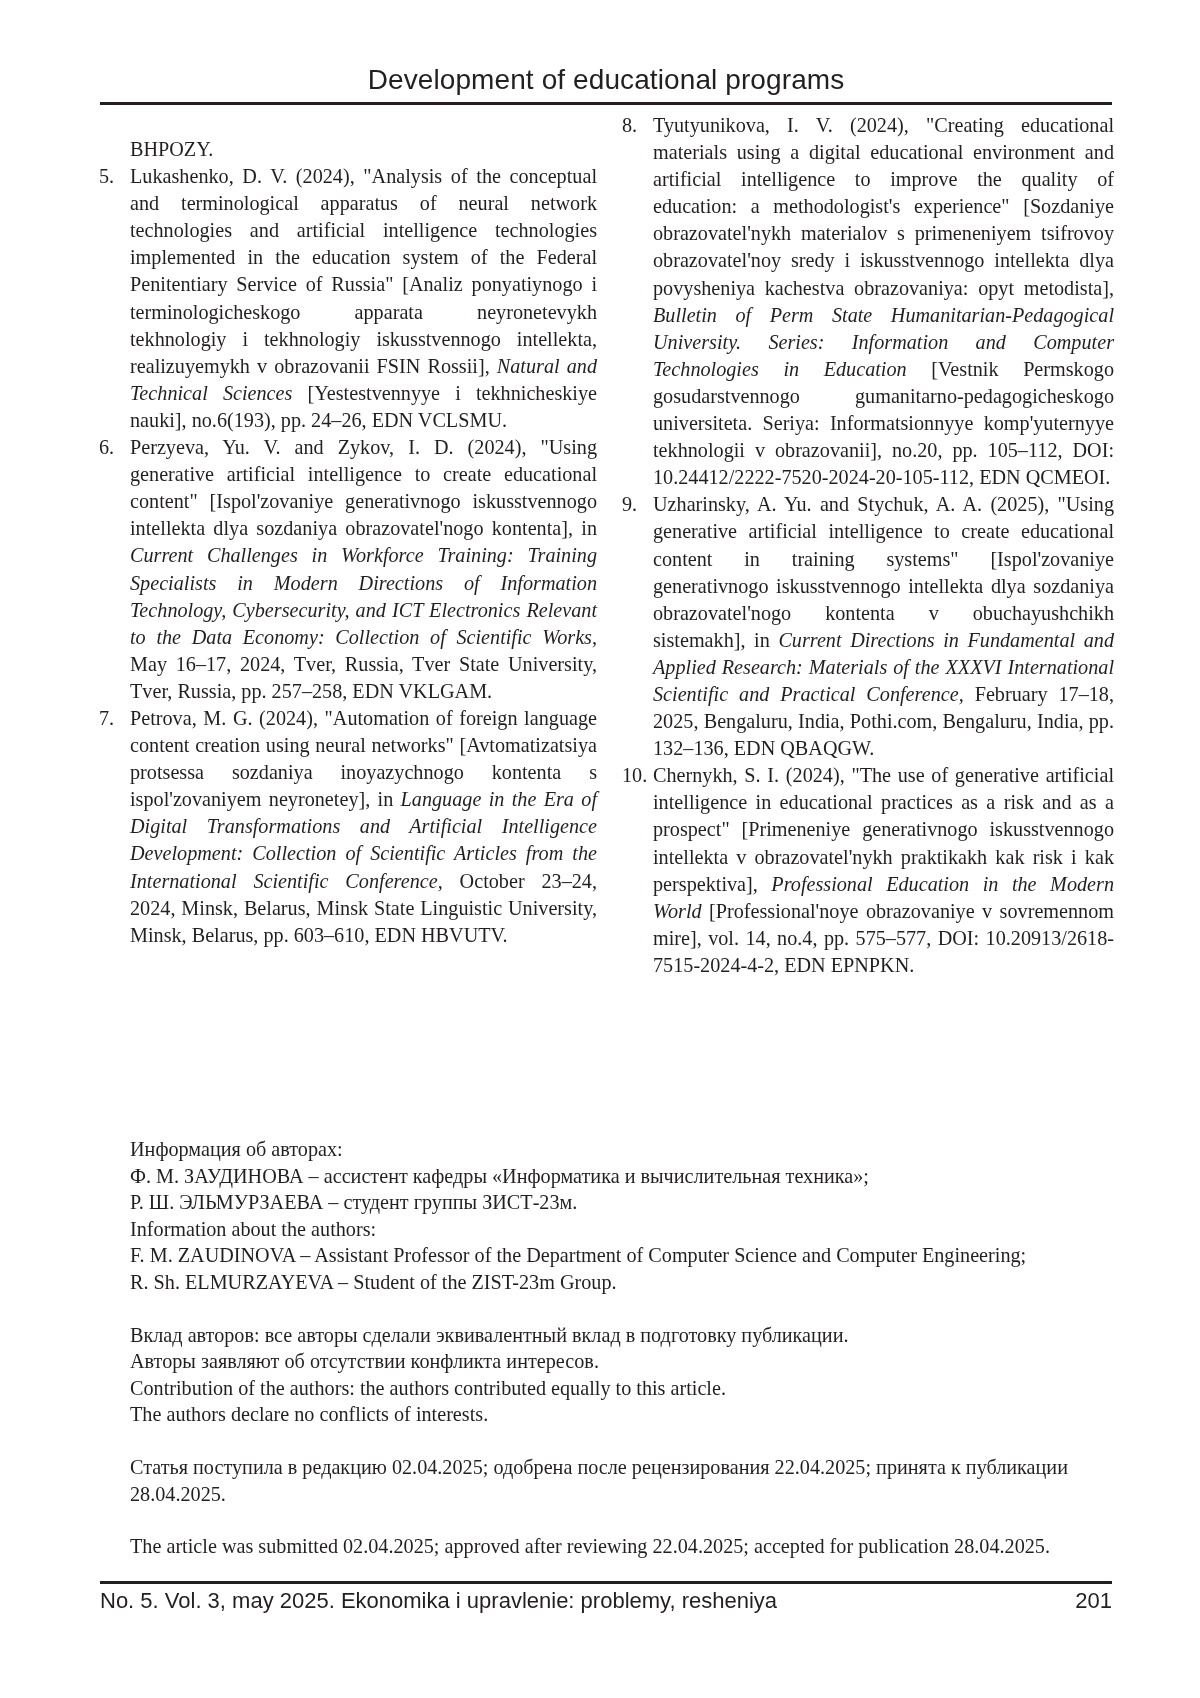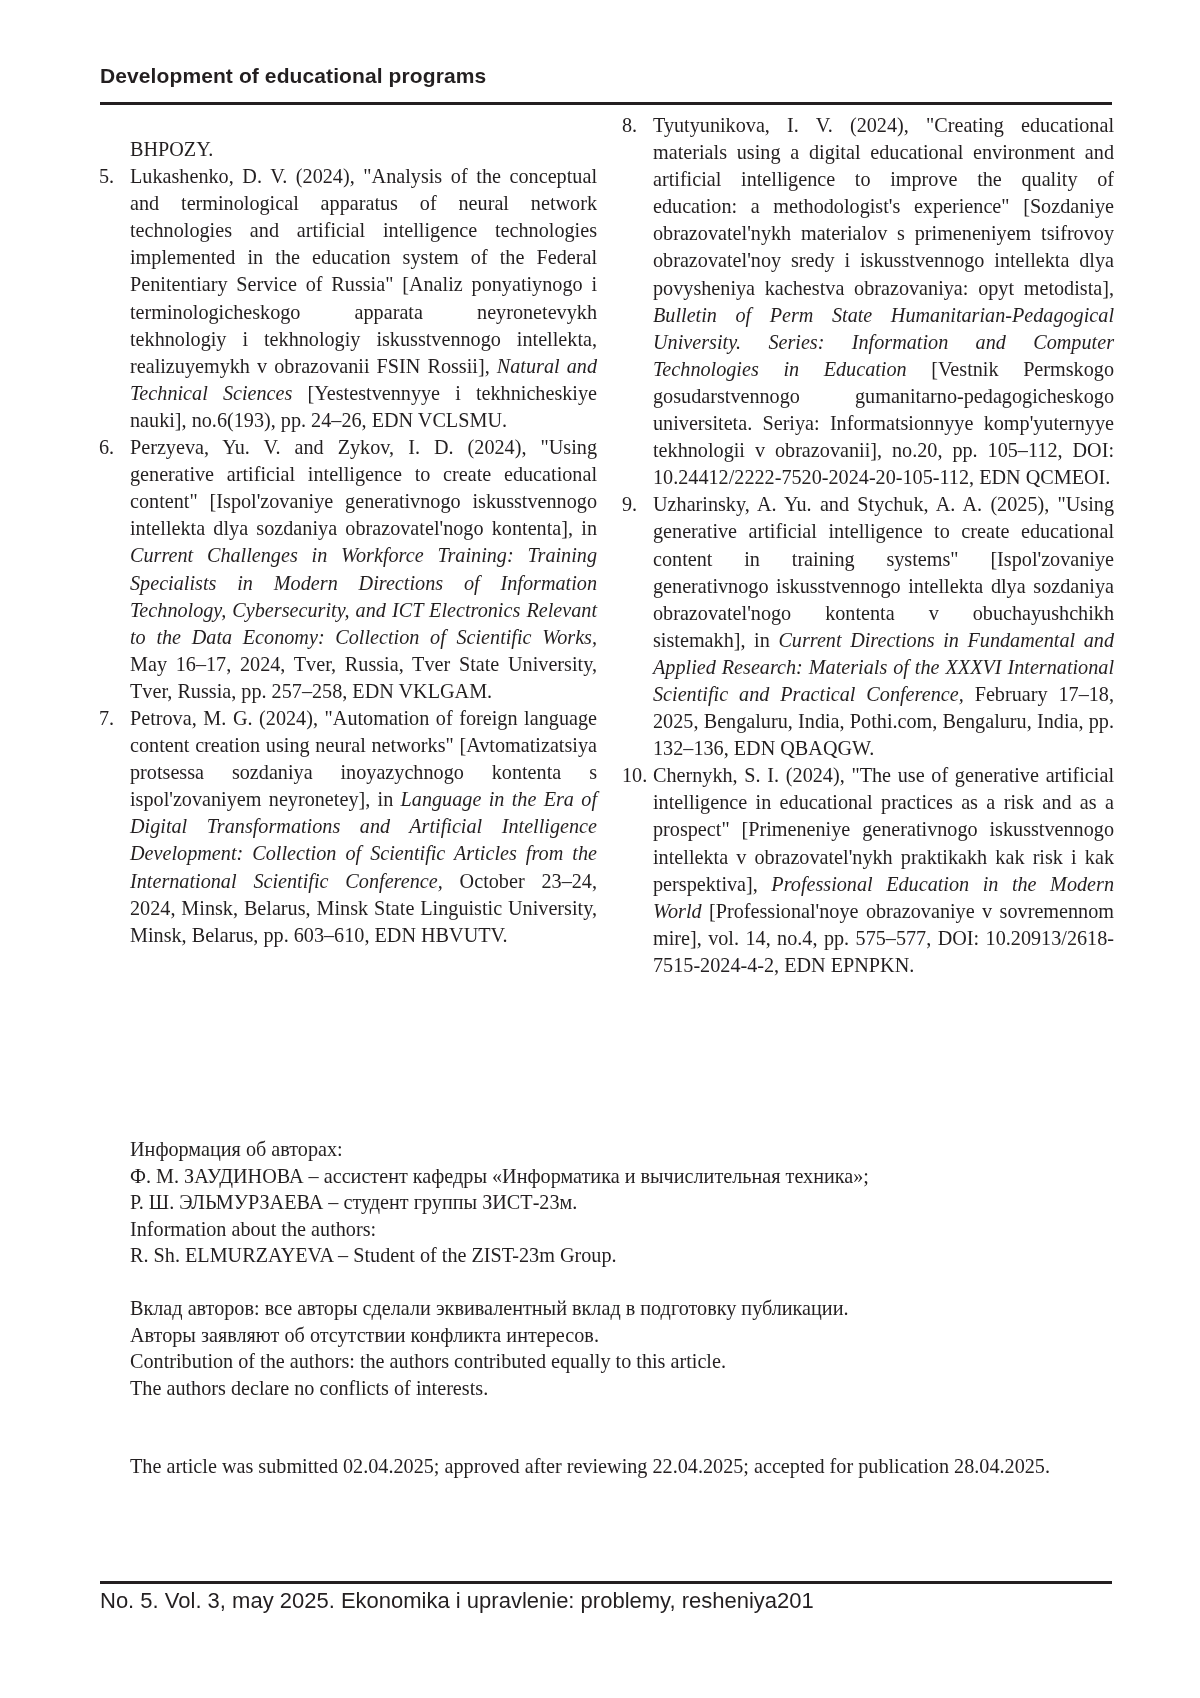--- a/index.html
+++ b/index.html
@@ -1,19 +1,19 @@
 <!DOCTYPE html>
 <html><head>
 <meta charset="utf-8">
 <style>
   html, body { margin: 0; padding: 0; background: #ffffff; }
   body { width: 1200px; height: 1698px; position: relative; overflow: hidden; color: #231f20; }
   .running-head {
-    position: absolute; left: 100px; top: 64px; width: 1012px; text-align: left;
-    font-family: "Liberation Sans", sans-serif; font-weight: bold; font-size: 21px; letter-spacing: 0.1px;
+    position: absolute; left: 100px; top: 64px; width: 1012px; text-align: center;
+    font-family: "Liberation Sans", sans-serif; font-weight: normal; font-size: 28px; letter-spacing: 0.1px;
   }
   .rule { position: absolute; left: 100px; width: 1012px; height: 3px; background: #231f20; }
   .rule.top { top: 102px; }
   .rule.bottom { top: 1581px; }
   .col {
     position: absolute; top: 112px; width: 498px;
     font-family: "Liberation Serif", serif; font-size: 20.2px; line-height: 27.1px;
   }
   .col.left { left: 99px; margin-top: 24px; }
   .col.right { left: 622px; width: 492px; }
@@ -24,21 +24,21 @@
   .cont { padding-left: 31px; }
   .info {
     position: absolute; left: 130px; top: 1092px; width: 960px;
     font-family: "Liberation Serif", serif; font-size: 20.2px; line-height: 26.6px; margin-top: 44px;
   }
   .info p { margin: 0; }
   .gap { height: 26px; }
   .footer {
     position: absolute; left: 100px; top: 1588px; width: 1012px;
     font-family: "Liberation Sans", sans-serif; font-size: 22px;
-    display: flex; 
+    display: flex; justify-content: space-between;
   }
 </style>
 </head>
 <body>
 
 <div class="running-head">Development of educational programs</div>
 <div class="rule top"></div>
 
 <div class="col left">
   <div class="cont">BHPOZY.</div>
@@ -69,27 +69,29 @@
     <span class="num">10.</span>
     <span class="txt"><span>Chernykh, S. I. (2024), "The use of generative artificial intelligence in educational practices as a risk and as a prospect" [Primeneniye generativnogo iskusstvennogo intellekta v obrazovatel'nykh praktikakh kak risk i kak perspektiva], </span><i>Professional Education in the Modern World</i><span> [Professional'noye obrazovaniye v sovremennom mire], vol. 14, no.4, pp. 575–577, DOI: 10.20913/2618-7515-2024-4-2, EDN EPNPKN.</span></span>
   </div>
 </div>
 
 <div class="info">
   <p>Информация об авторах:</p>
   <p>Ф. М. ЗАУДИНОВА – ассистент кафедры «Информатика и вычислительная техника»;</p>
   <p>Р. Ш. ЭЛЬМУРЗАЕВА – студент группы ЗИСТ-23м.</p>
   <p>Information about the authors:</p>
+  <p>F. M. ZAUDINOVA – Assistant Professor of the Department of Computer Science and Computer Engineering;</p>
   <p>R. Sh. ELMURZAYEVA – Student of the ZIST-23m Group.</p>
   <div class="gap"></div>
   <p>Вклад авторов: все авторы сделали эквивалентный вклад в подготовку публикации.</p>
   <p>Авторы заявляют об отсутствии конфликта интересов.</p>
   <p>Contribution of the authors: the authors contributed equally to this article.</p>
   <p>The authors declare no conflicts of interests.</p>
   <div class="gap"></div>
+  <p>Статья поступила в редакцию 02.04.2025; одобрена после рецензирования 22.04.2025; принята к публикации 28.04.2025.</p>
   <div class="gap"></div>
   <p>The article was submitted 02.04.2025; approved after reviewing 22.04.2025; accepted for publication 28.04.2025.</p>
 </div>
 
 <div class="rule bottom"></div>
 <div class="footer">
   <span>No. 5. Vol. 3, may 2025. Ekonomika i upravlenie: problemy, resheniya</span>
   <span>201</span>
 </div>
 

